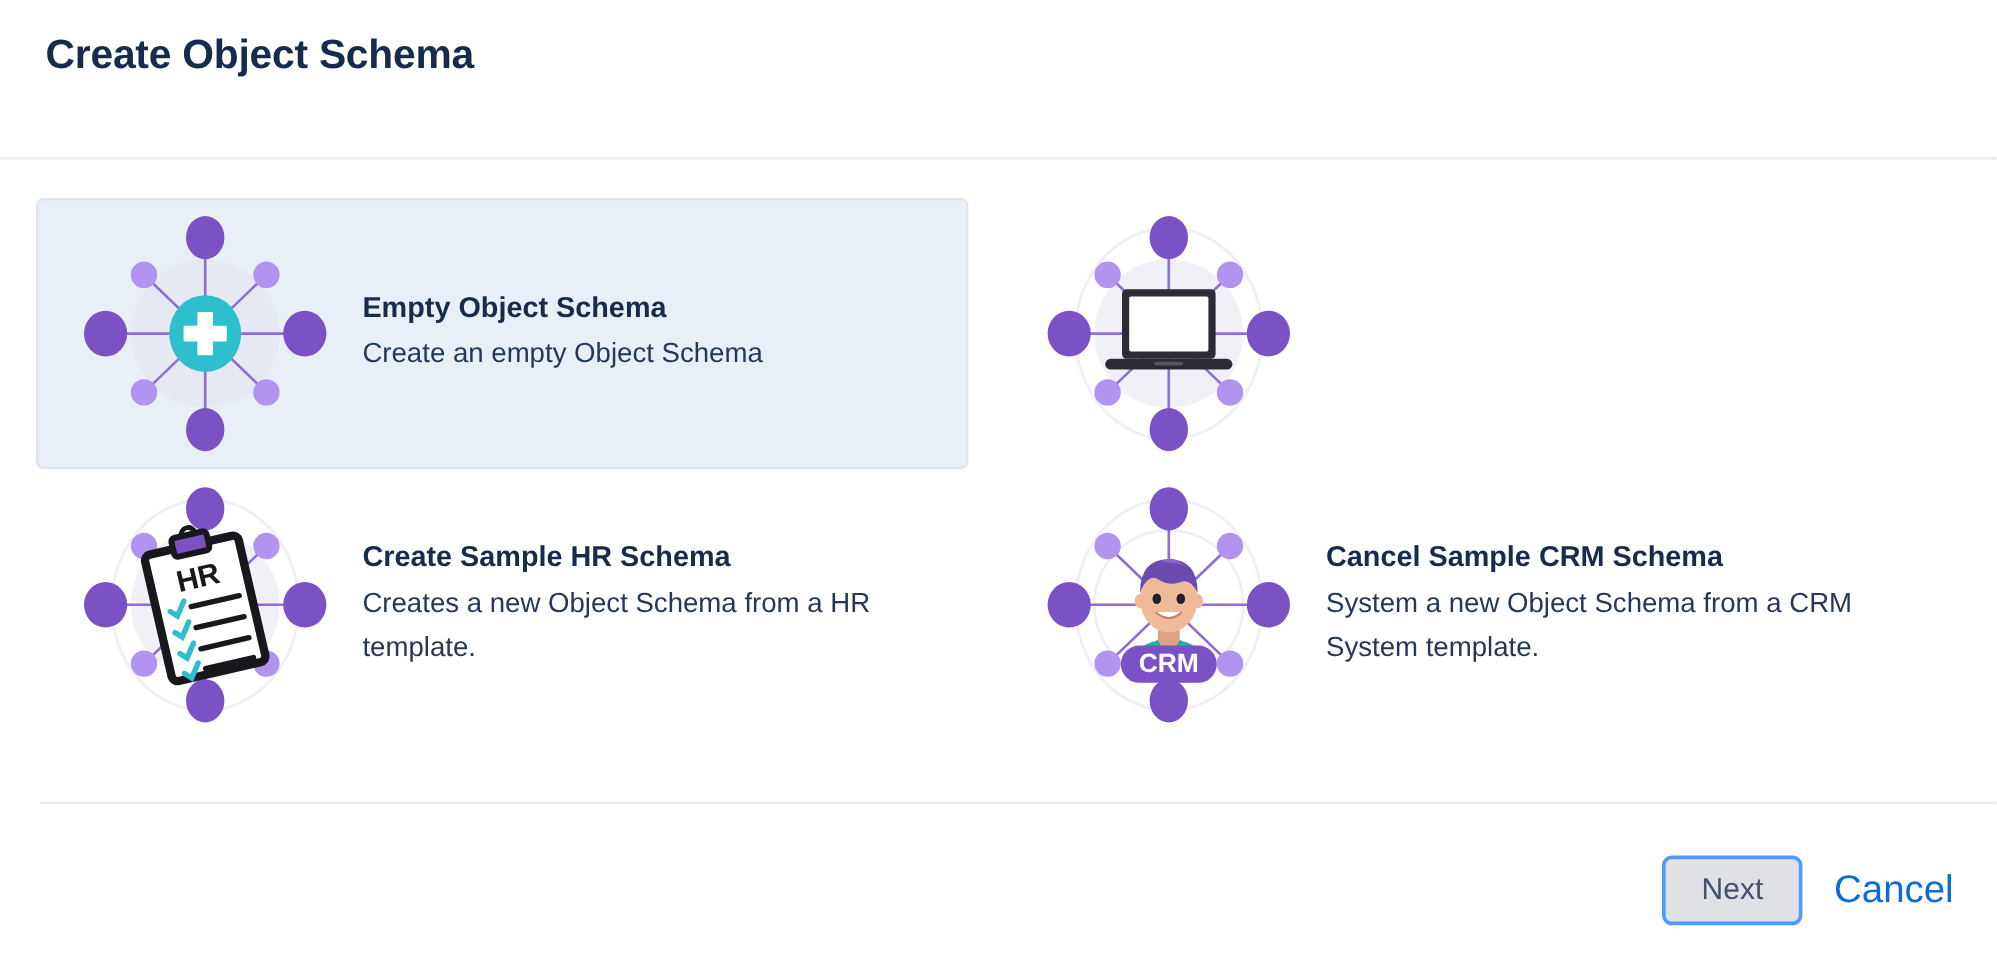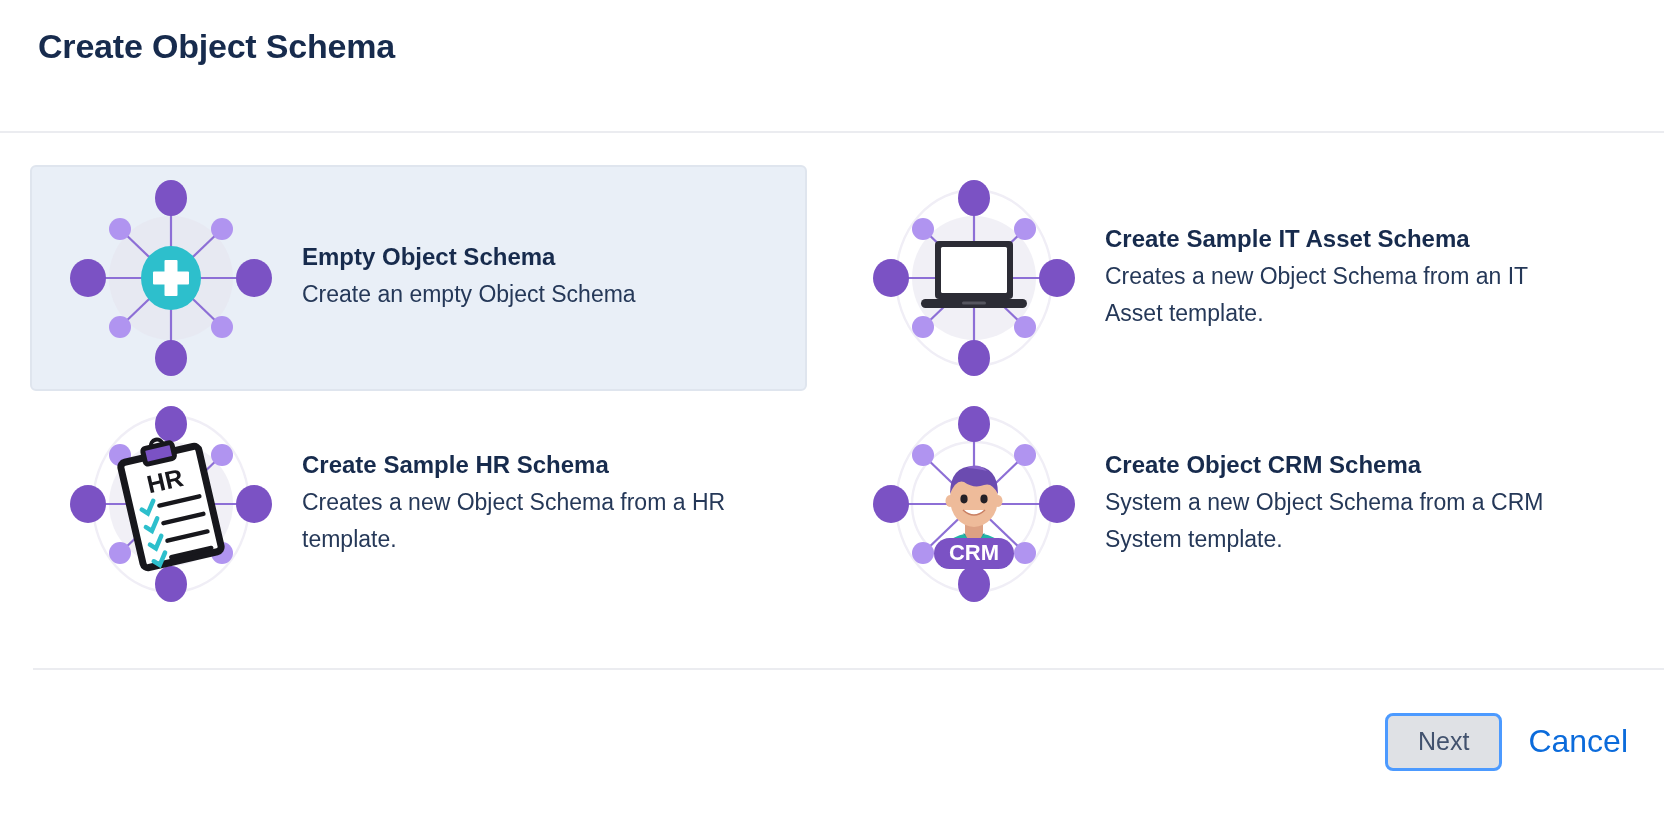--- a/index.html
+++ b/index.html
@@ -206,24 +206,20 @@
             <ellipse cx="115" cy="185" rx="16" ry="18"></ellipse>
             <ellipse cx="32" cy="105" rx="18" ry="19"></ellipse>
             <ellipse cx="198" cy="105" rx="18" ry="19"></ellipse>
           </g>
 
           <rect x="76" y="68" width="78" height="58" rx="4" fill="#2c2c35"></rect>
           <rect x="82" y="74" width="66" height="46" rx="1.5" fill="#ffffff"></rect>
           <rect x="62" y="126" width="106" height="9" rx="4.5" fill="#2c2c35"></rect>
           <rect x="103" y="128.5" width="24" height="3" rx="1.5" fill="#55555f"></rect>
         </svg>
-      </div>
-      <div class="card-text">
-        <p class="card-title">Create Sample IT Asset Schema</p>
-        <p class="card-desc">Creates a new Object Schema from an IT Asset template.</p>
       </div>
     </div>
 
     <div class="schema-card">
       <div class="card-illustration">
         <svg width="230" height="210" viewBox="0 0 230 210" aria-hidden="true">
           <ellipse cx="115" cy="105" rx="78" ry="88" fill="none" stroke="#f0eef6" stroke-width="2.4"></ellipse>
           <circle cx="115" cy="105" r="62" fill="#e6e3ee" opacity="0.55"></circle>
           <g stroke="#8d6fd6" stroke-width="2.2">
             <line x1="115" y1="105" x2="115" y2="28"></line>
@@ -322,21 +318,21 @@
 
             <path d="M104 111 q11 10 22 0 z" fill="#ffffff"></path>
             <path d="M104 111 q11 10 22 0" fill="none" stroke="#c97f63" stroke-width="1.6"></path>
 
             <rect x="75" y="139" width="80" height="31" rx="15.5" fill="#7b52c4"></rect>
             <text x="115" y="161" text-anchor="middle" font-family="Liberation Sans, sans-serif" font-size="22" font-weight="bold" fill="#ffffff">CRM</text>
           </g>
         </svg>
       </div>
       <div class="card-text">
-        <p class="card-title">Create Object CRM Schema</p>
+        <p class="card-title">Cancel Sample CRM Schema</p>
         <p class="card-desc">System a new Object Schema from a CRM System template.</p>
       </div>
     </div>
 
   </div>
 </div>
 
 <div class="dialog-footer">
   <button class="next-button">Next</button>
   <a class="cancel-link">Cancel</a>

